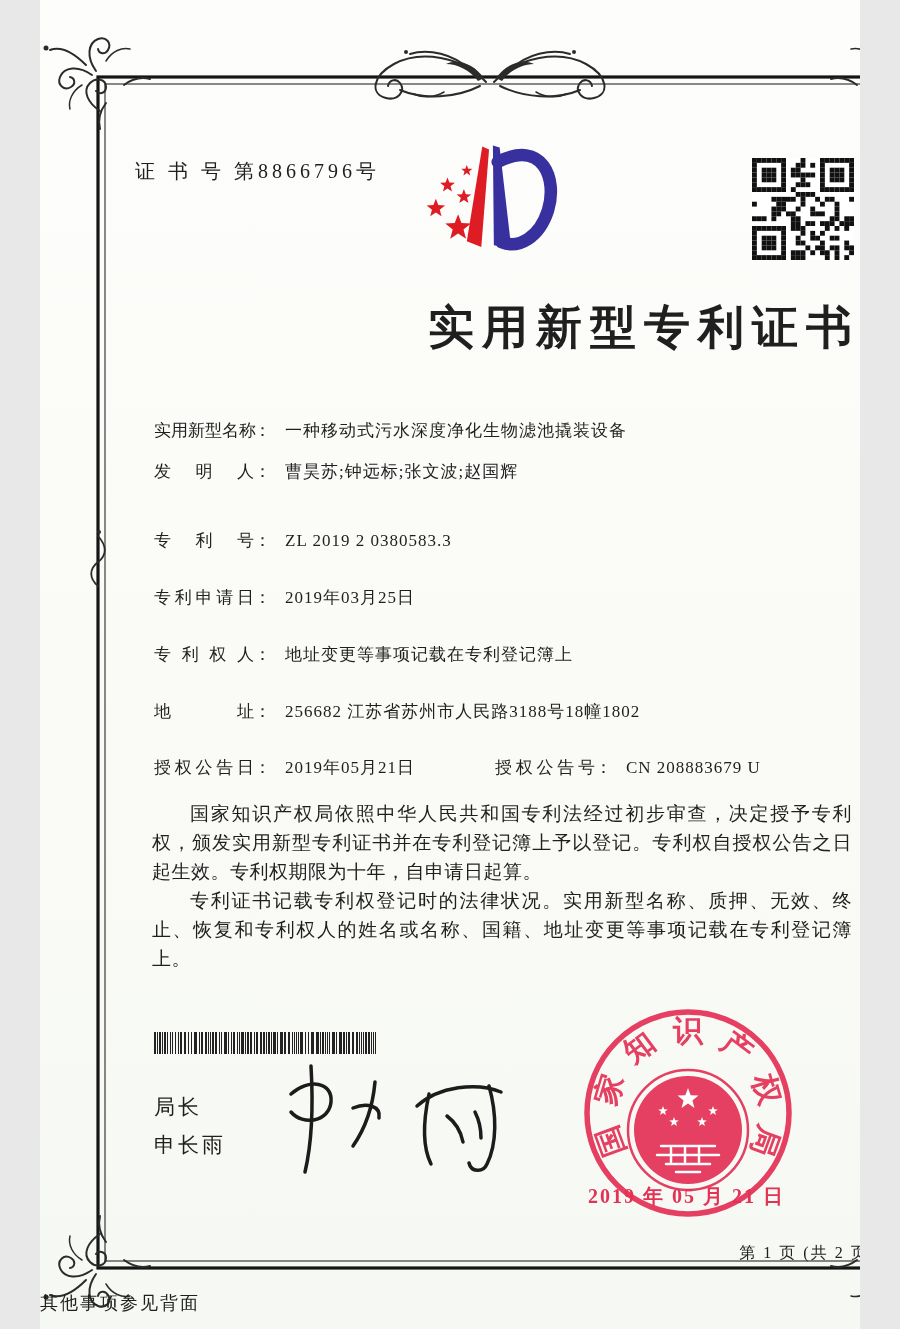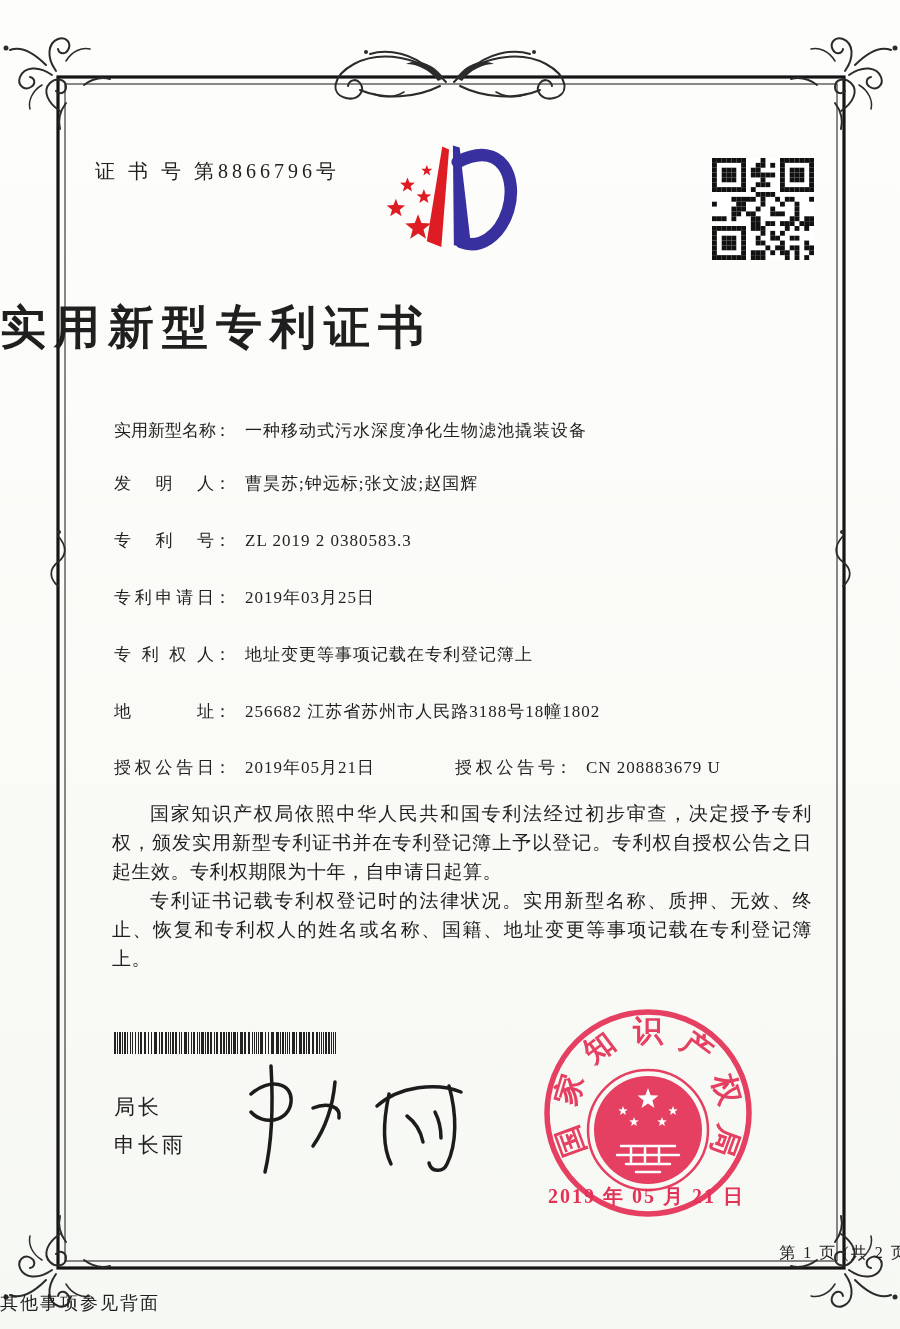--- a/index.html
+++ b/index.html
@@ -1,25 +1,25 @@
 <!DOCTYPE html>
 <html><head>
 <meta charset="utf-8">
 <style>
   html,body{margin:0;padding:0;background:#e8e8e8;}
   .page{
-    position:relative;width:900px;height:1329px;margin:0 auto;
+    position:relative;width:820px;height:1329px;margin:0 auto;
     background:linear-gradient(180deg,#fdfdfb 0%,#fafbf7 55%,#f6f8f3 100%);
     font-family:"Liberation Serif","DejaVu Serif",serif;color:#1f1f1f;overflow:hidden;
   }
   .abs{position:absolute;}
   
   .certno{left:95px;top:158px;font-size:20px;letter-spacing:4px;}
   
-  .title{left:0;top:297px;width:100%;text-align:left;font-size:46px;font-weight:bold;letter-spacing:8px;}
+  .title{left:0;top:297px;width:100%;text-align:right;font-size:46px;font-weight:bold;letter-spacing:8px;}
   
   .frow{left:114px;font-size:17px;white-space:nowrap;}
   .flabel{display:inline-block;width:100px;text-align:justify;text-align-last:justify;}
   .fvalue{margin-left:14px;letter-spacing:1px;}
   .frow2{left:455px;}
   
   .paras{left:112px;top:799px;width:700px;font-size:19px;line-height:29px;text-align:justify;}
   .paras p{margin:0;text-indent:2em;letter-spacing:0.5px;}
   
   .sans{font-family:Liberation Serif, serif;}
@@ -300,21 +300,21 @@
       <rect x="72.85714285714285" y="97.14285714285714" width="4.857142857142857" height="4.857142857142857" fill="#111"></rect>
       <rect x="82.57142857142857" y="97.14285714285714" width="4.857142857142857" height="4.857142857142857" fill="#111"></rect>
       <rect x="92.28571428571428" y="97.14285714285714" width="4.857142857142857" height="4.857142857142857" fill="#111"></rect>
     </svg>
 
   <div class="abs title">实用新型专利证书</div>
 
   <div class="abs frow" style="top:419px">
     <span class="flabel">实用新型名称</span><span>：</span><span class="fvalue">一种移动式污水深度净化生物滤池撬装设备</span>
   </div>
-  <div class="abs frow" style="top:472px">
+  <div class="abs frow" style="top:460px">
     <span class="flabel">发明人</span><span>：</span><span class="fvalue">曹昊苏;钟远标;张文波;赵国辉</span>
   </div>
   <div class="abs frow" style="top:529px">
     <span class="flabel">专利号</span><span>：</span><span class="fvalue">ZL 2019 2 0380583.3</span>
   </div>
   <div class="abs frow" style="top:586px">
     <span class="flabel">专利申请日</span><span>：</span><span class="fvalue">2019年03月25日</span>
   </div>
   <div class="abs frow" style="top:643px">
     <span class="flabel">专利权人</span><span>：</span><span class="fvalue">地址变更等事项记载在专利登记簿上</span>

